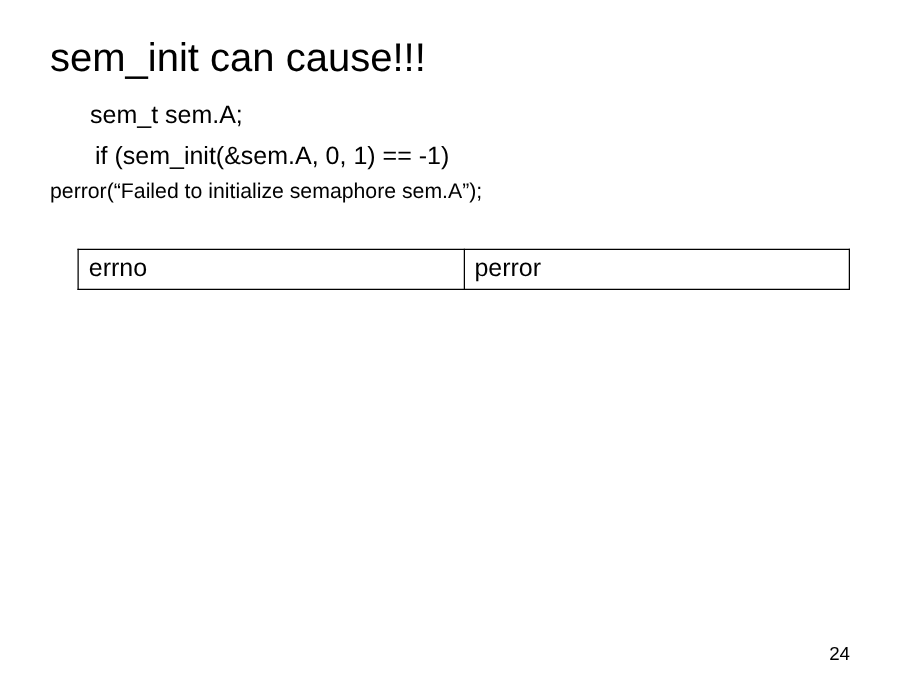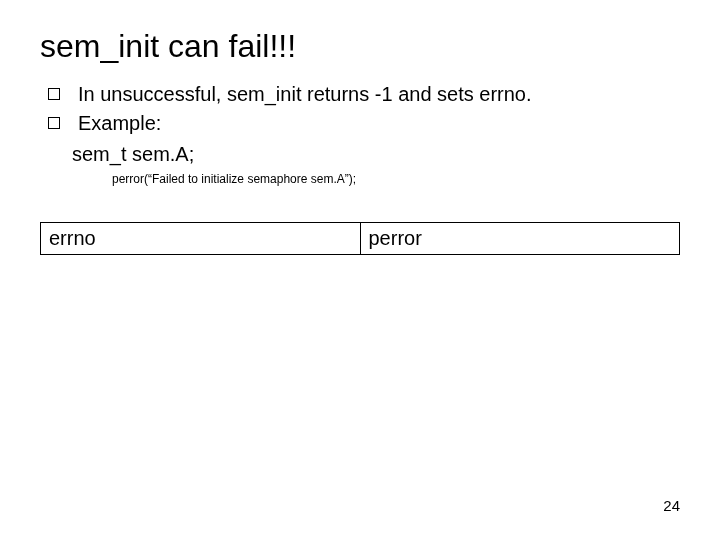--- a/index.html
+++ b/index.html
@@ -43,65 +43,56 @@
     font-size: 20px;
     margin-left: 32px;
     margin-top: 6px;
   }
   .code-line {
     font-size: 20px;
     margin-left: 36px;
     margin-top: 10px;
   }
   .perror-line {
-    font-size: 12px;
-    margin-left: 72px;
+    font-size: 17px;
     margin-top: 6px;
   }
   .table-wrap {
     margin-top: 36px;
+    margin-left: 22px;
   }
   table {
     border-collapse: collapse;
     width: 100%;
     font-size: 20px;
   }
   table td {
     border: 1.5px solid #000;
     padding: 2px 8px 2px 8px;
     vertical-align: top;
     line-height: 1.35;
   }
   .page-num {
     position: absolute;
-    bottom: 26px;
+    bottom: 8px;
     right: 40px;
     font-size: 15px;
   }
 </style>
 </head>
 <body>
 
 <div class="slide">
 
-  <div class="title">sem_init can fail!!!</div>
+  <div class="title">sem_init can cause!!!</div>
 
-  <div class="bullets">
-    <div class="bullet-row">
-      <span class="bullet-marker"></span>
-      <span>In unsuccessful, sem_init returns -1 and sets errno.</span>
-    </div>
-    <div class="bullet-row">
-      <span class="bullet-marker"></span>
-      <span>Example:</span>
-    </div>
-  </div>
 
   <div class="subtext">sem_t sem.A;</div>
 
+  <div class="code-line">if (sem_init(&amp;sem.A, 0, 1) == -1)</div>
   <div class="perror-line">perror(“Failed to initialize semaphore sem.A”);</div>
 
   <div class="table-wrap">
     <table>
       <tbody>
           <tr>
         <td style="width:50%">errno</td>
         <td style="width:50%">perror</td>
       </tr>
     </tbody>

